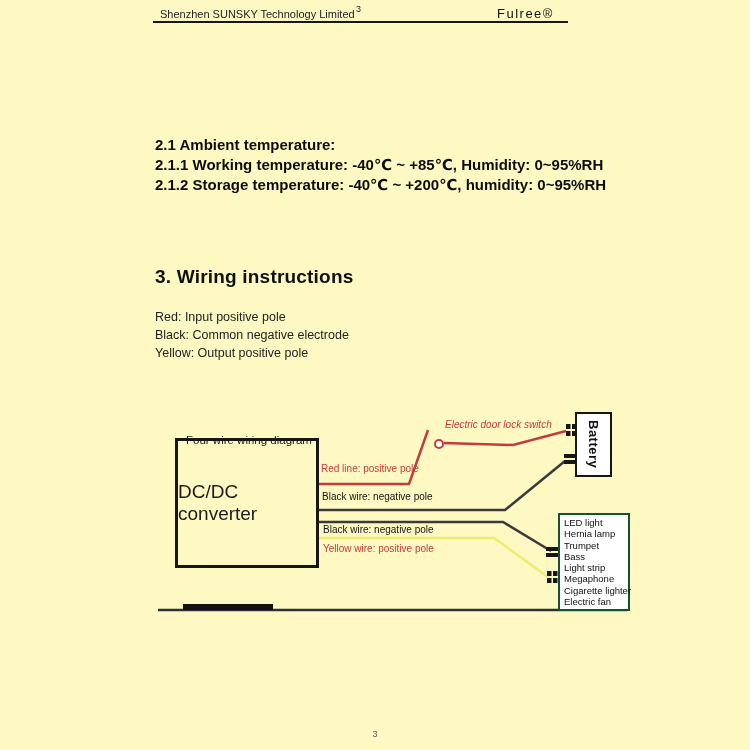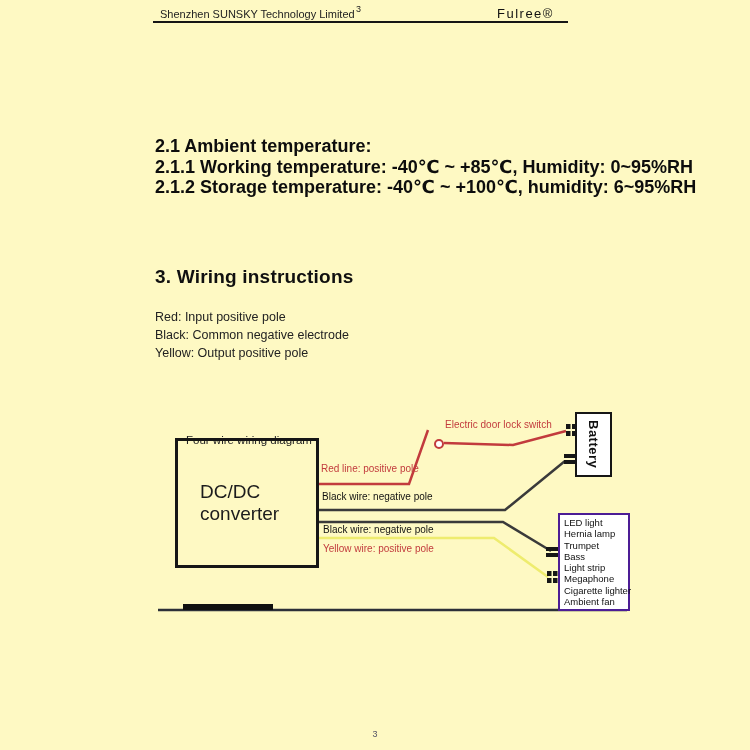--- a/index.html
+++ b/index.html
@@ -9,41 +9,41 @@
   }
   
   .hdr-company{position:absolute;left:160px;top:8px;font-size:11px;color:#222;}
   .hdr-sup{position:absolute;left:356px;top:4px;font-size:9px;color:#222;}
   .hdr-brand{position:absolute;left:497px;top:6px;font-size:13px;letter-spacing:1.5px;color:#111;}
   .hdr-rule{position:absolute;left:153px;top:21px;width:415px;height:2px;background:#161616;}
   
   .h-section{position:absolute;left:155px;font-size:19px;font-weight:bold;color:#101010;letter-spacing:.2px;}
   .h-usage{top:91px;}
   .h-wiring{top:266px;}
-  .bold-line{position:absolute;left:155px;font-size:18px;font-weight:bold;color:#0d0d0d;white-space:nowrap;}
+  .bold-line{position:absolute;left:155px;font-size:15px;font-weight:bold;color:#0d0d0d;white-space:nowrap;}
   .b1{top:136px;} .b2{top:156px;} .b3{top:176px;}
   .norm-line{position:absolute;left:155px;font-size:12.5px;color:#222;white-space:nowrap;}
   .n1{top:310px;} .n2{top:328px;} .n3{top:346px;}
   
   .diag-title{position:absolute;left:186px;top:412px;font-size:11.5px;color:#222;margin-top:22px;}
   .converter-box{
     position:absolute;left:175px;top:438px;width:138px;height:124px;
     border:3px solid #161616;display:flex;align-items:center;justify-content:center;
   }
-  .converter-box span{font-size:19px;color:#1c1c1c;margin-left:22px;}
+  .converter-box span{font-size:19px;color:#1c1c1c;}
   .battery-box{
     position:absolute;left:575px;top:412px;width:33px;height:61px;
     border:2px solid #161616;display:flex;align-items:center;justify-content:center;background:#fff;
   }
   .battery-box span{
     writing-mode:vertical-rl;font-size:13px;font-weight:bold;color:#111;letter-spacing:.5px;
   }
   .load-box{
     position:absolute;left:558px;top:513px;width:64px;height:92px;
-    border:2px solid #4c1d95;background:#fff;padding:2px 0 0 4px;box-sizing:content-box;
+    border:2px solid #14532d;background:#fff;padding:2px 0 0 4px;box-sizing:content-box;
   }
   .load-box .load-item{font-size:9.5px;line-height:11.3px;color:#111;white-space:nowrap;}
   .wire-label{position:absolute;font-size:10px;white-space:nowrap;}
   .lbl-red{left:321px;top:463px;}
   .lbl-black1{left:322px;top:491px;color:#111;}
   .lbl-black2{left:323px;top:524px;color:#111;}
   .lbl-yellow{left:323px;top:543px;}
   .lbl-switch{left:445px;top:419px;}
   .wires-svg{position:absolute;left:0;top:0;width:750px;height:750px;}
   .footer-page{position:absolute;left:0;top:729px;width:750px;text-align:center;font-size:9px;color:#556;}
@@ -53,21 +53,21 @@
 
 <div class="page">
 
   <div class="hdr-company">Shenzhen SUNSKY Technology Limited</div>
   <div class="hdr-sup">3</div>
   <div class="hdr-brand">Fulree®</div>
   <div class="hdr-rule"></div>
 
   <div class="bold-line b1">2.1 Ambient temperature:</div>
   <div class="bold-line b2">2.1.1 Working temperature: -40℃ ~ +85℃, Humidity: 0~95%RH</div>
-  <div class="bold-line b3">2.1.2 Storage temperature: -40℃ ~ +100℃, humidity: 6~95%RH</div>
+  <div class="bold-line b3">2.1.2 Storage temperature: -40℃ ~ +200℃, humidity: 0~95%RH</div>
 
   <div class="h-section h-wiring">3. Wiring instructions</div>
   <div class="norm-line n1">Red: Input positive pole</div>
   <div class="norm-line n2">Black: Common negative electrode</div>
   <div class="norm-line n3">Yellow: Output positive pole</div>
 
   <div class="diag-title">Four wire wiring diagram</div>
 
   <svg class="wires-svg" viewBox="0 0 750 750">
 
@@ -120,24 +120,24 @@
   </div>
 
   <div class="load-box">
     <div class="load-item">LED light</div>
     <div class="load-item">Hernia lamp</div>
     <div class="load-item">Trumpet</div>
     <div class="load-item">Bass</div>
     <div class="load-item">Light strip</div>
     <div class="load-item">Megaphone</div>
     <div class="load-item">Cigarette lighter</div>
-    <div class="load-item">Ambient fan</div>
+    <div class="load-item">Electric fan</div>
   </div>
 
-  <div class="wire-label lbl-switch" style="color:#c23b3d;left:445px;top:419px;position:absolute;">Electric door lock switch</div>
+  <div class="wire-label lbl-switch" style="color:#c23b3d;left:445px;top:419px;position:absolute;font-style:italic;">Electric door lock switch</div>
   <div class="wire-label lbl-red" style="color:#c23b3d;">Red line: positive pole</div>
   <div class="wire-label lbl-black1">Black wire: negative pole</div>
   <div class="wire-label lbl-black2">Black wire: negative pole</div>
   <div class="wire-label lbl-yellow" style="color:#c23b3d;">Yellow wire: positive pole</div>
 
   <div class="footer-page">3</div>
 
 </div>
 
 </body></html>

